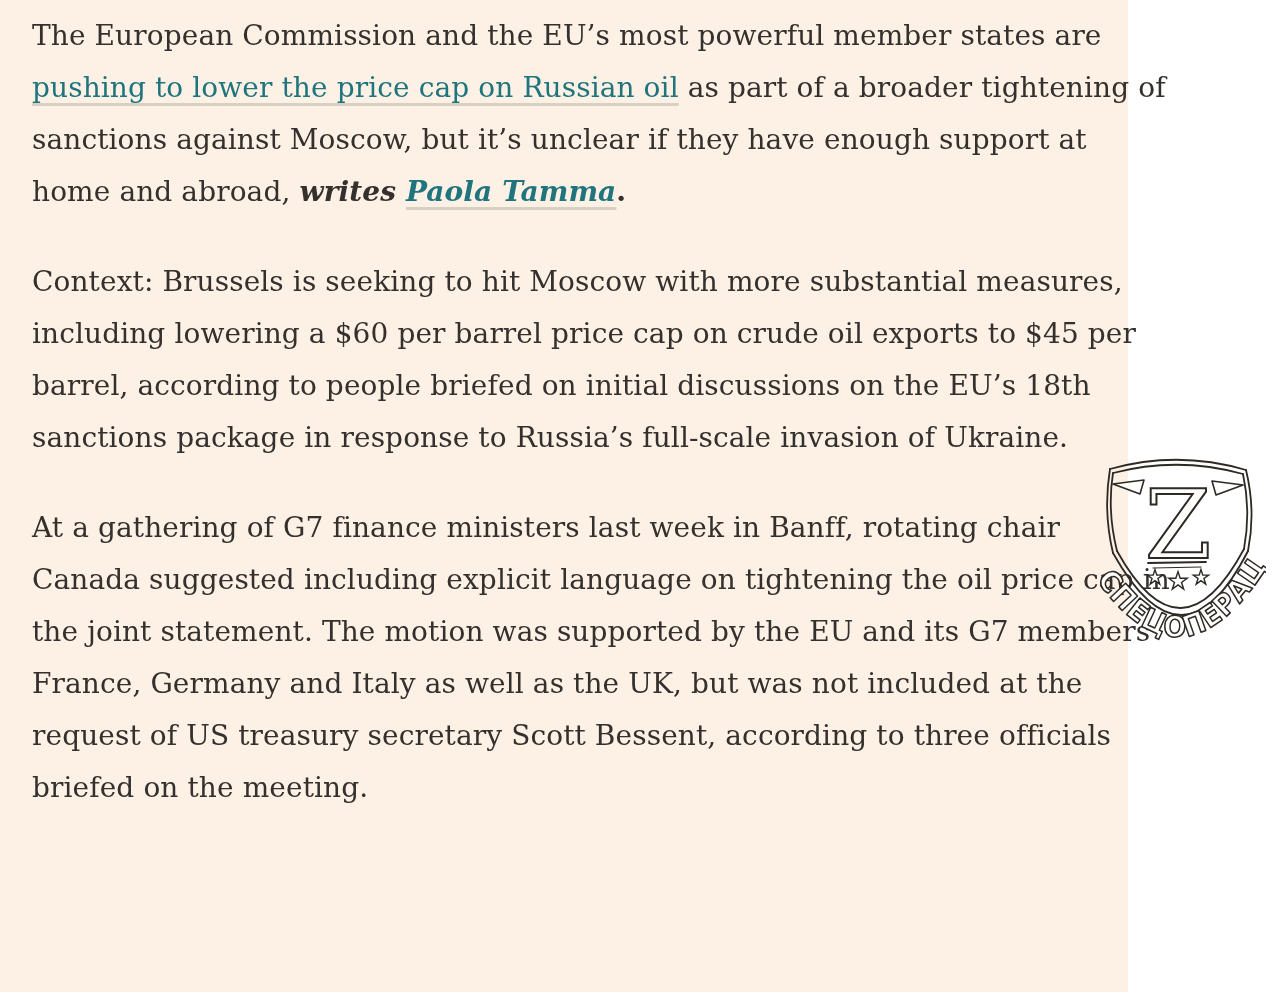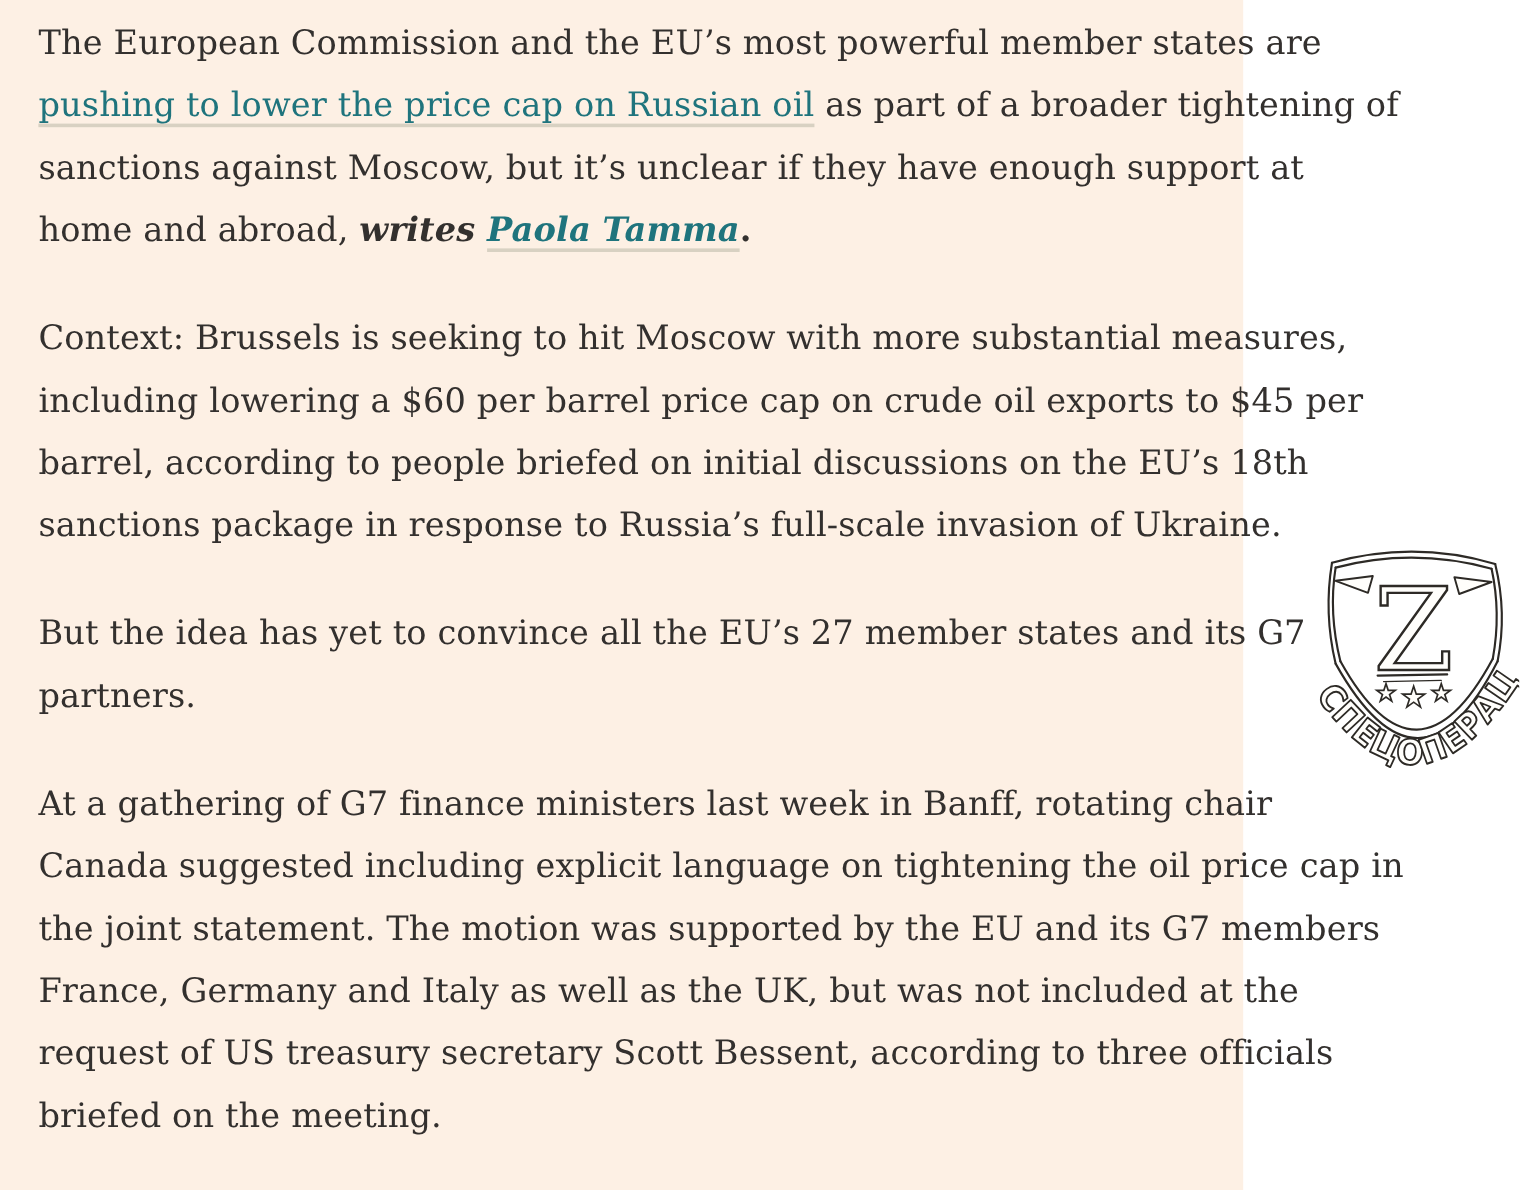--- a/index.html
+++ b/index.html
@@ -7,21 +7,21 @@
     --ink:#33302e;
     --link:#1f747d;
     --underline:#d8d1c2;
     --wm-ink:#2d2a26;
   }
   *{box-sizing:border-box;}
   html,body{margin:0;padding:0;}
   body{width:1280px;height:992px;overflow:hidden;}
   .page{
     position:relative;
-    width:1036px;height:992px;
+    width:1128px;height:992px;
     background:var(--bg);
     font-family:"DejaVu Serif", serif;
     color:var(--ink);
   }
   .content{
     position:absolute;
     left:32px;top:10px;
     width:1140px;
   }
   .para{
@@ -69,21 +69,20 @@
   }
 </style>
 </head>
 <body>
 
 <div class="page">
 
   <div class="content" id="article">
       <p class="para"><span class="">The European Commission and the EU’s most powerful member states are </span><a class="seg-link ">pushing to lower the price cap on Russian oil</a><span class=""> as part of a broader tightening of sanctions against Moscow, but it’s unclear if they have enough support at home and abroad, </span><span class="seg-bolditalic">writes </span><a class="seg-link seg-bolditalic">Paola Tamma</a><span class="seg-bold">.</span></p>
       <p class="para"><span class="">Context: Brussels is seeking to hit Moscow with more substantial measures, including lowering a $60 per barrel price cap on crude oil exports to $45 per barrel, according to people briefed on initial discussions on the EU’s 18th sanctions package in response to Russia’s full-scale invasion of Ukraine.</span></p>
-      <p class="para"><span class="">But the idea has yet to convince all the EU’s 27 member states and its G7 partners.</span></p>
       <p class="para"><span class="">At a gathering of G7 finance ministers last week in Banff, rotating chair Canada suggested including explicit language on tightening the oil price cap in the joint statement. The motion was supported by the EU and its G7 members France, Germany and Italy as well as the UK, but was not included at the request of US treasury secretary Scott Bessent, according to three officials briefed on the meeting.</span></p>
     </div>
 
   <div class="watermark">
     <svg viewBox="0 0 170 200">
 
       <path class="wm-stroke" d="M14,15 Q82,-4 150,16"></path>
       <path class="wm-stroke" d="M17,19 Q82,2 147,20"></path>
 
       <path class="wm-stroke" d="M14,15 Q7,57 17,99"></path>

